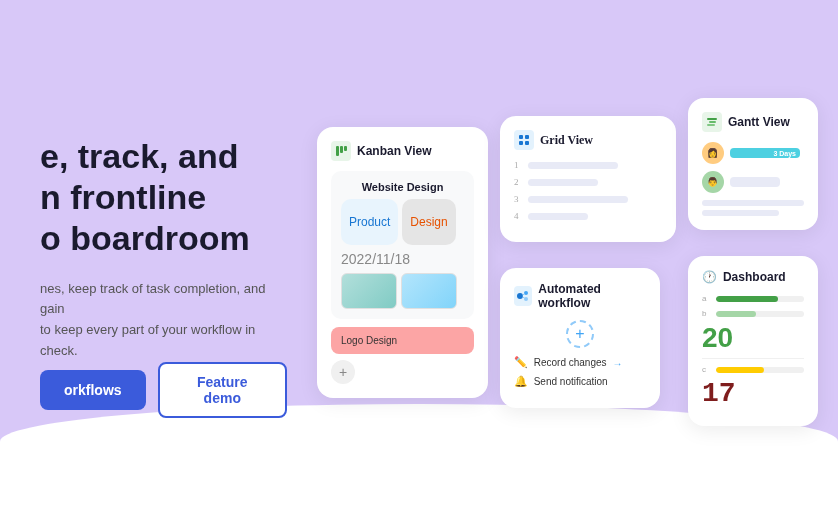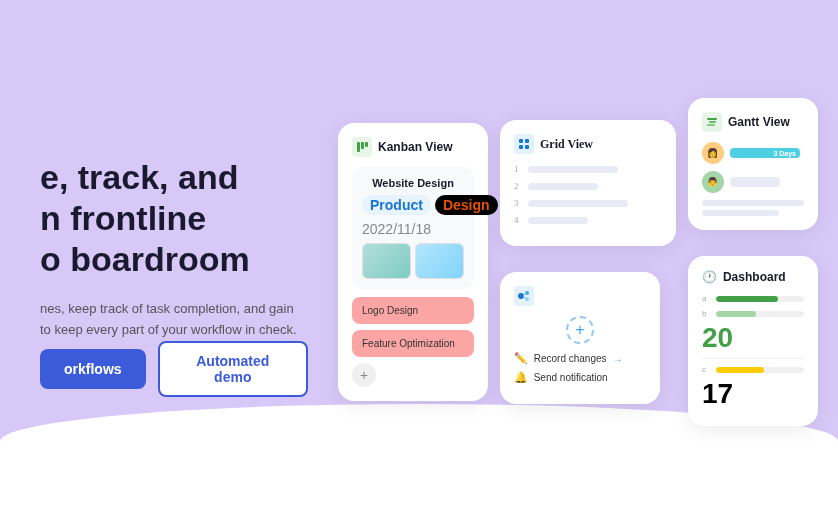--- a/index.html
+++ b/index.html
@@ -105,48 +105,48 @@
       justify-content: center;
       font-size: 11px;
     }
     .icon-kanban { background: #e8f5e9; color: #2e7d32; }
     .icon-grid { background: #e3f2fd; color: #1565c0; }
     .icon-gantt { background: #e8f5e9; color: #2e7d32; }
     .icon-workflow { background: #e3f2fd; color: #1565c0; }
 
     
     .kanban-card {
-      width: 150px;
+      width: 171px;
     }
     .task-item {
       background: #f8f9fa;
       border-radius: 10px;
       padding: 10px;
       margin-bottom: 8px;
     }
     .task-name {
       font-size: 11px;
       font-weight: 600;
       color: #1a1a2e;
       margin-bottom: 6px;
       text-align: center;
     }
     .tag-row {
       display: flex;
       gap: 4px;
       margin-bottom: 6px;
     }
     .tag {
-      padding: 2px 8px;
+      padding: 16px 8px;
       border-radius: 10px;
-      font-size: 14px;
-      font-weight: 700;
+      font-size: 12px;
+      font-weight: 400;
     }
     .tag-product { background: #e8f4fd; color: #1976d2; }
-    .tag-design { background: #000000; color: #e65100; }
+    .tag-design { background: #e5e5e5; color: #e65100; }
     .task-date {
       font-size: 14px;
       color: #888;
       margin-bottom: 6px;
     }
     .task-images {
       display: flex;
       gap: 4px;
     }
     .task-img-placeholder {
@@ -313,21 +313,22 @@
       border-radius: 3px;
     }
     .dash-number {
       font-size: 28px;
       font-weight: 800;
       color: #43a047;
       line-height: 1;
       margin: 4px 0;
     }
     .dash-number-orange {
-      color: #000000;
+      color: #7f1d1d;
+      font-family: Liberation Mono, monospace;
     }
     .vertical-stack {
       display: flex;
       flex-direction: column;
       gap: 26px;
     }
   </style>
 </head>
 <body>
 
@@ -340,21 +341,21 @@
       <span>e, track, and</span><br>
       <span>n frontline</span><br>
       <span>o boardroom</span>
     </h1>
     <p class="hero-desc">
       <span>nes, keep track of task completion, and gain</span><br>
       <span>to keep every part of your workflow in check.</span>
     </p>
     <div class="btn-row">
       <button class="btn-primary">orkflows</button>
-      <button class="btn-secondary">Automated demo</button>
+      <button class="btn-secondary">Feature demo</button>
     </div>
   </div>
 
   <div class="right-panel">
 
     <div class="card kanban-card">
       <div class="card-title">
         <div class="card-icon icon-kanban">
           <svg width="12" height="12" viewBox="0 0 12 12">
               <rect x="1" y="1" width="3" height="10" rx="1" fill="#43a047"></rect>
@@ -370,21 +371,20 @@
           <span class="tag tag-product">Product</span>
           <span class="tag tag-design">Design</span>
         </div>
         <div class="task-date">2022/11/18</div>
         <div class="task-images">
           <div class="task-img-placeholder"></div>
           <div class="task-img-placeholder task-img-placeholder2"></div>
         </div>
       </div>
       <div class="task-item-simple">Logo Design</div>
-      <div class="task-item-simple">Feature Optimization</div>
       <div class="add-btn">+</div>
     </div>
 
     <div class="vertical-stack">
 
       <div class="card grid-card">
         <div class="card-title">
           <div class="card-icon icon-grid">
             <svg width="12" height="12" viewBox="0 0 12 12">
               <rect x="1" y="1" width="4" height="4" rx="1" fill="#1976d2"></rect>
@@ -417,20 +417,21 @@
         <div class="card-title">
           <div class="card-icon icon-workflow">
             <svg width="14" height="14" viewBox="0 0 14 14">
               <circle cx="4" cy="7" r="3" fill="#1976d2"></circle>
               <circle cx="10" cy="4" r="2" fill="#42a5f5"></circle>
               <circle cx="10" cy="10" r="2" fill="#90caf9"></circle>
               <line x1="6.5" y1="6" x2="8.5" y2="5" stroke="#90caf9" stroke-width="1"></line>
               <line x1="6.5" y1="8" x2="8.5" y2="9" stroke="#90caf9" stroke-width="1"></line>
             </svg>
           </div>
+          <span>Automated workflow</span>
         </div>
         <div class="workflow-plus">+</div>
         <div class="workflow-item">
           <span class="workflow-icon">✏️</span>
           <span>Record changes</span>
           <span class="workflow-arrow">→</span>
         </div>
         <div class="workflow-item">
           <span class="workflow-icon">🔔</span>
           <span>Send notification</span>

